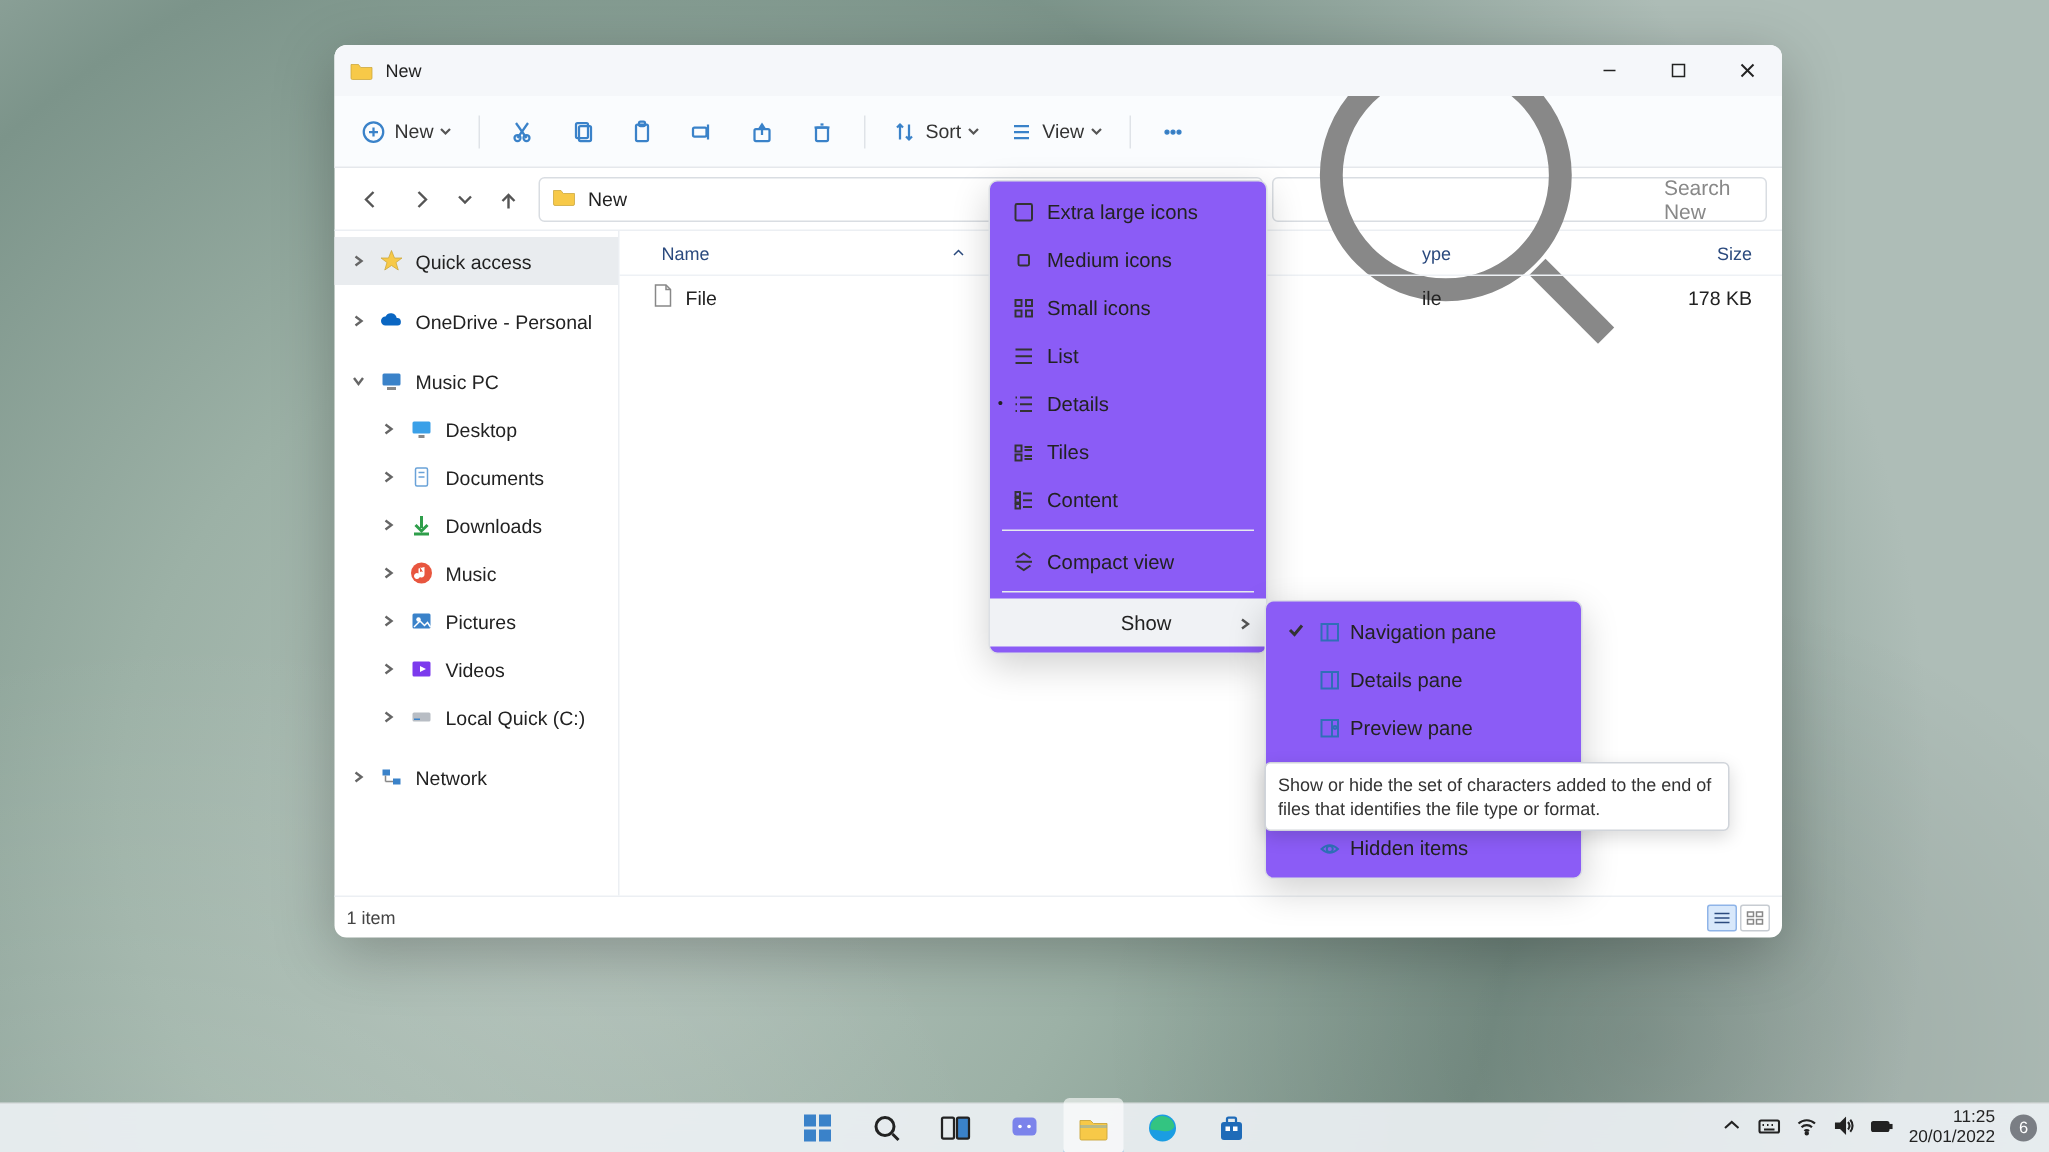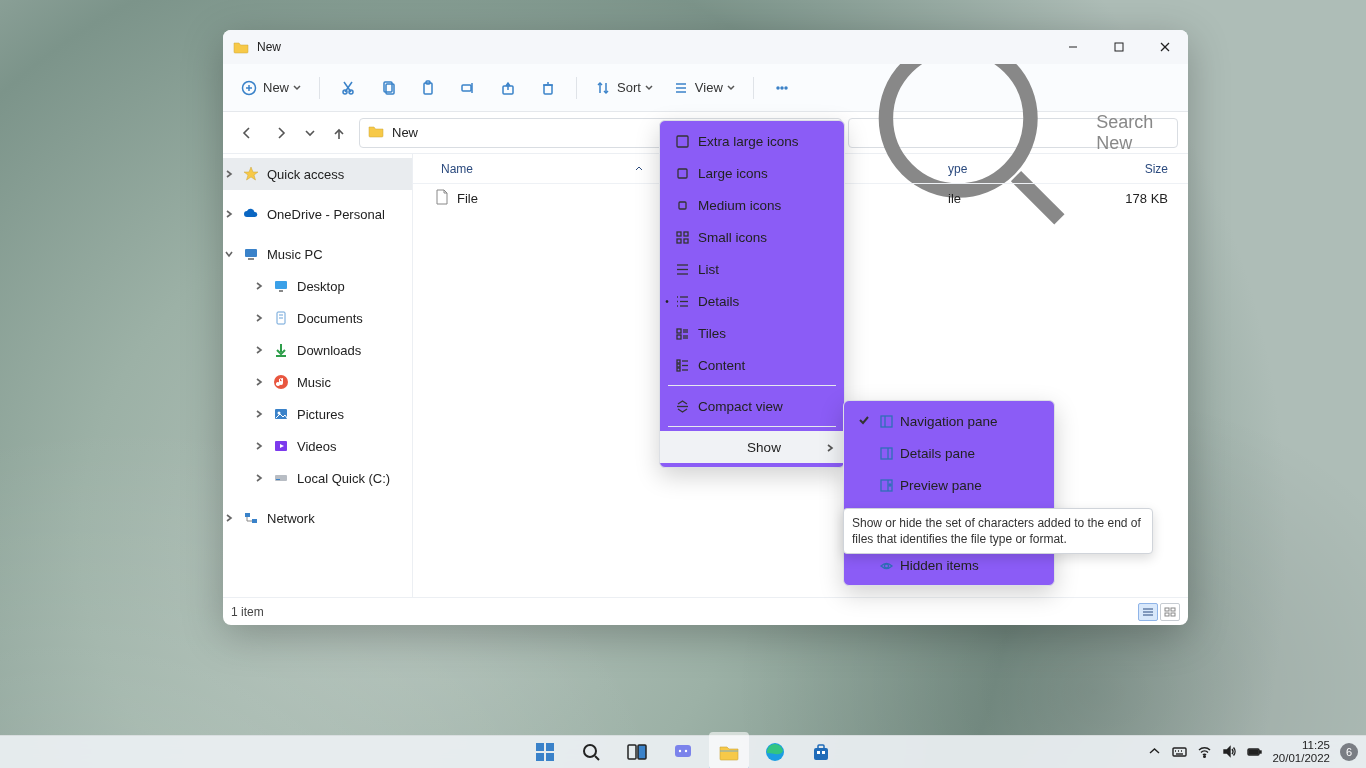--- a/index.html
+++ b/index.html
@@ -79,33 +79,33 @@
   .addr-box {
     flex:1; height:30px;
     border:1px solid #d9dde2; border-radius:4px;
     display:flex; align-items:center; padding:0 8px; gap:8px;
     font-size:13px; color:#222;
   }
   .search-box {
     width:330px; height:30px;
     border:1px solid #d9dde2; border-radius:4px;
     display:flex; align-items:center; padding:0 8px; gap:8px;
-    font-size:18px; color:#888;
+    font-size:14px; color:#888;
   }
 
   
   .body-area { flex:1; display:flex; min-height:0; }
   .sidebar {
     width:190px; border-right:1px solid #eceff3;
     padding-top:4px;
     font-size:13px; color:#222;
   }
   .side-item {
     height:32px; display:flex; align-items:center; gap:8px;
-    padding-left:0;
+    padding-left:10px;
   }
   .side-item .chev-s { width:12px; display:flex; justify-content:center; }
   .side-item .chev-s svg { width:8px; height:8px; stroke:#666; fill:none; stroke-width:1.6; }
   .side-item.selected { background:#e9ecef; }
   .side-item.indent { padding-left:30px; }
   .side-item.sep-above { margin-top:8px; }
   .side-icon { width:16px; height:16px; display:inline-flex; }
 
   .listing { flex:1; display:flex; flex-direction:column; }
   .col-headers {
@@ -577,28 +577,20 @@
 </div>
 
 <div class="flyout view-menu">
   <div class="menu-item">
     <span class="mi-icon">
         <svg viewBox="0 0 15 15">
           <rect x="2" y="2" width="11" height="11" rx="1"></rect>
         </svg>
       </span>
     <span>Extra large icons</span>
-  </div>
-  <div class="menu-item">
-    <span class="mi-icon">
-        <svg viewBox="0 0 15 15">
-          <rect x="3" y="3" width="9" height="9" rx="1"></rect>
-        </svg>
-      </span>
-    <span>Large icons</span>
   </div>
   <div class="menu-item">
     <span class="mi-icon">
         <svg viewBox="0 0 15 15">
           <rect x="4" y="4" width="7" height="7" rx="1"></rect>
         </svg>
       </span>
     <span>Medium icons</span>
   </div>
   <div class="menu-item">

